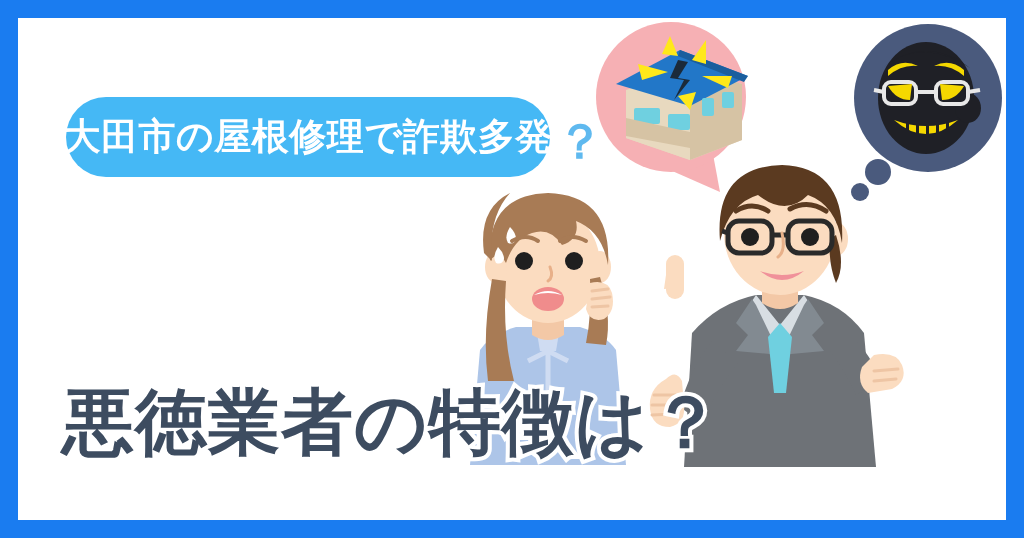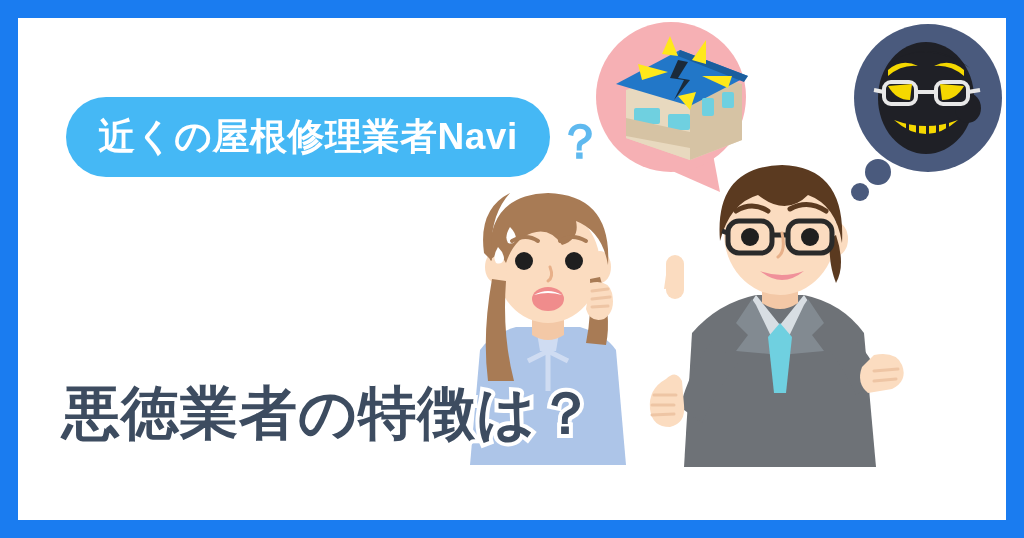--- a/index.html
+++ b/index.html
@@ -66,21 +66,21 @@
     white-space: nowrap;
     letter-spacing: 0px;
     z-index: 60;
     -webkit-text-stroke: 6px #ffffff;
     paint-order: stroke fill;
   }
   .headline {
     position: absolute;
     left: 62px;
     top: 375px;
-    font-size: 58px;
+    font-size: 72px;
     font-weight: bold;
     color: #3d4c60;
     white-space: nowrap;
     letter-spacing: 1px;
     z-index: 60;
     -webkit-text-stroke: 8px #ffffff;
     paint-order: stroke fill;
   }
   
   .art { position: absolute; z-index: 20; }
@@ -240,19 +240,19 @@
       <path d="M12 250 L34 250 M12 260 L34 259" stroke="#eec5a4" stroke-width="3" stroke-linecap="round"></path>
       <path d="M14 240 L36 240" stroke="#eec5a4" stroke-width="3" stroke-linecap="round"></path>
 
       <path d="M210 180 Q232 200 240 226 L216 240 Q204 214 190 196 Z" fill="#6e7277"></path>
       <path d="M234 200 Q256 196 262 210 Q268 226 252 234 L228 238 Q216 228 222 212 Z" fill="#fbdcc0"></path>
       <path d="M234 216 L258 214 M234 226 L256 224" stroke="#eec5a4" stroke-width="3" stroke-linecap="round"></path>
     </svg>
   </div>
 
   <div class="badge">
-    <span class="badge-label">近くの屋根修理業者Navi</span>
+    <span class="badge-label">大田市の屋根修理で詐欺多発</span>
   </div>
   <span class="badge-qmark">？</span>
 
   <div class="headline">悪徳業者の特徴は？</div>
 
 </div>
 
 </body></html>

